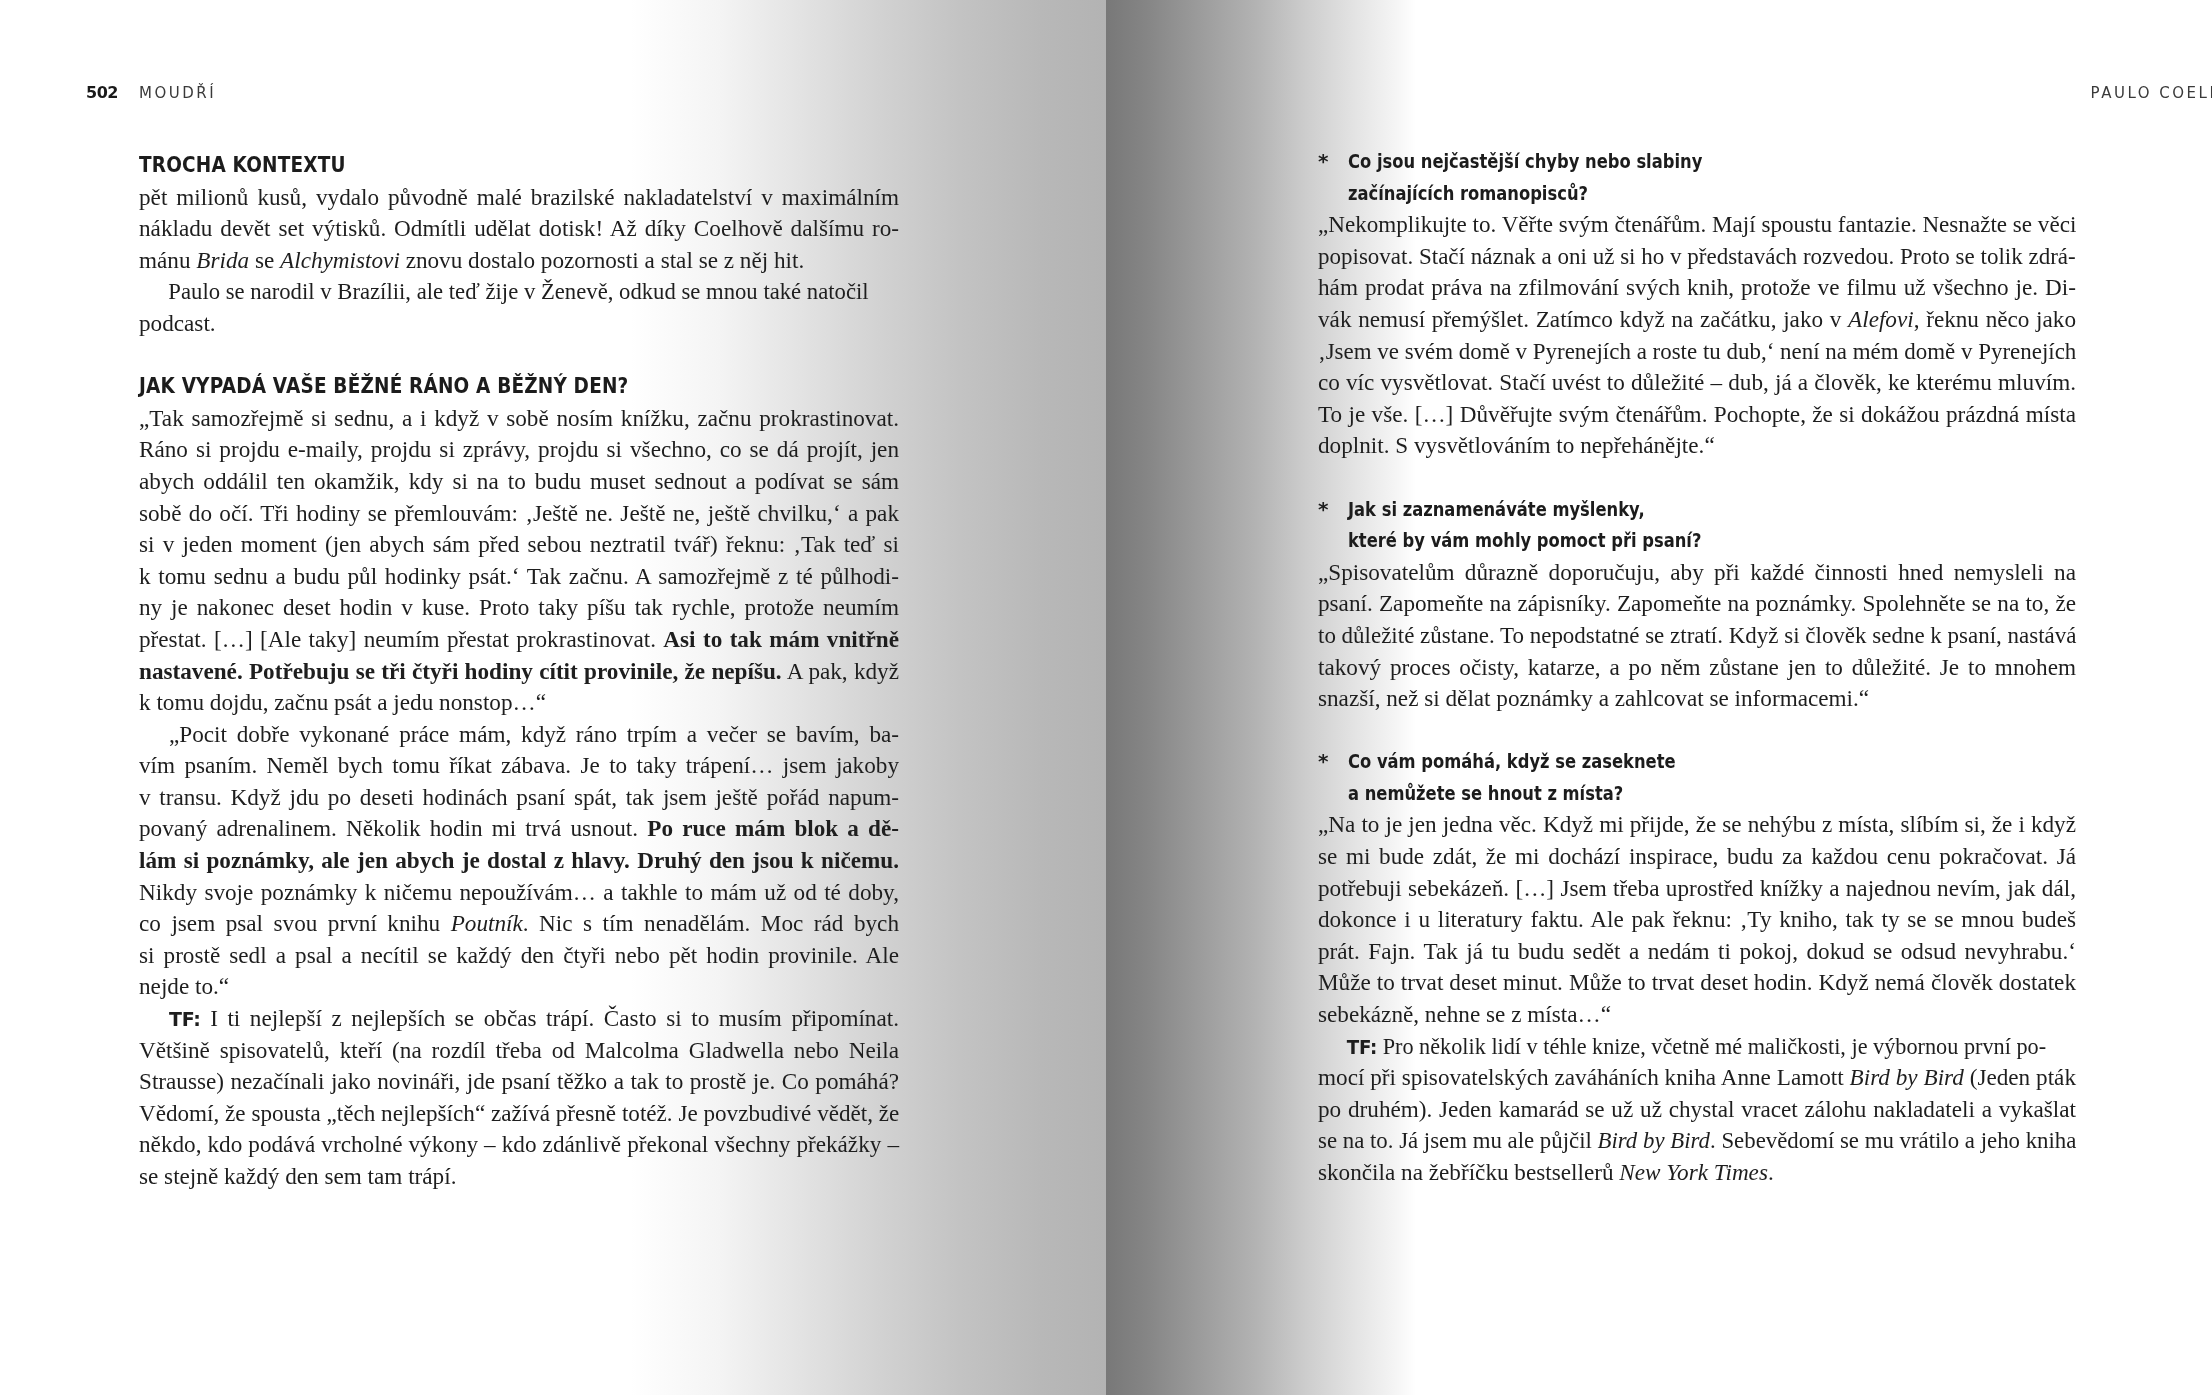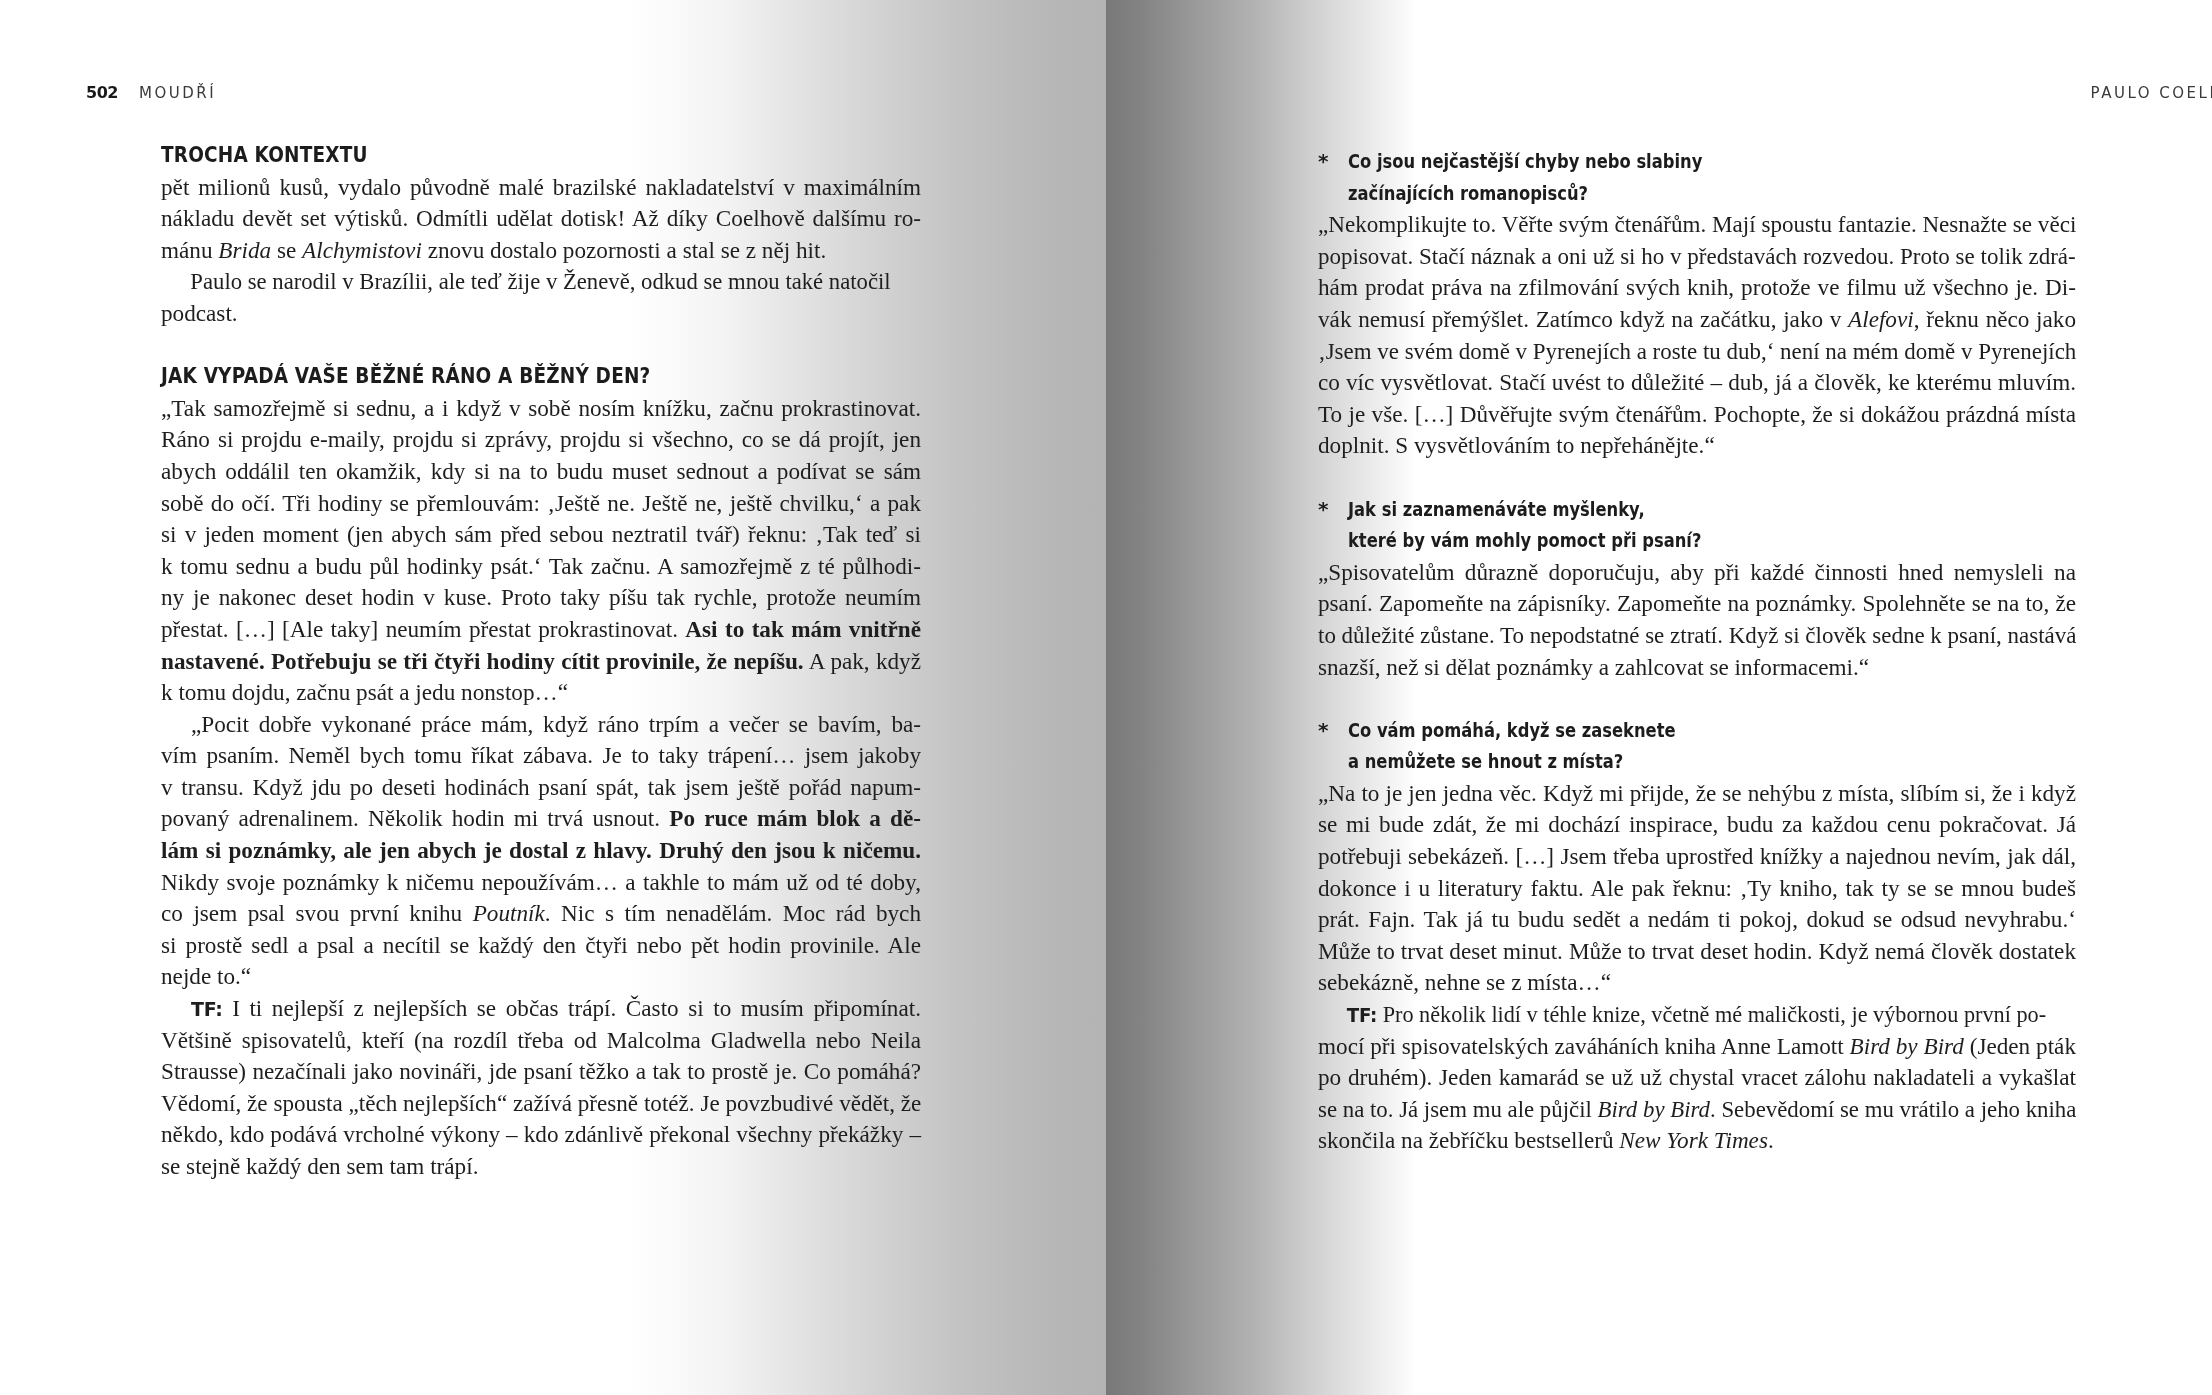--- a/index.html
+++ b/index.html
@@ -26,21 +26,21 @@
     position: absolute; top: 82px;
     font-family: "DejaVu Sans", "Liberation Sans", sans-serif;
     font-size: 15px; line-height: 22px; color: #3a3a3a;
   }
   .folio { font-weight: bold; color: #1a1a1a; font-size: 16px; letter-spacing: -0.5px; }
   .rh-title { letter-spacing: 2.5px; font-weight: normal; }
   .col {
     position: absolute;
     font-size: 23.2px; line-height: 31.6px;
   }
-  .col-left { left: 139px; top: 140px; width: 760px; margin-left: 22px; }
+  .col-left { left: 139px; top: 150px; width: 760px; }
   .col-right { left: 1318px; top: 146px; width: 758px; }
   .line { display: block; white-space: nowrap; text-align: justify; text-align-last: justify; height: 31.6px; }
   .line.last { text-align-last: left; }
   .indent { padding-left: 30px; }
   .h-section {
     display: block;
     font-family: "DejaVu Sans", "Liberation Sans", sans-serif;
     font-weight: bold; font-size: 21px; line-height: 31.6px;
     letter-spacing: 0.2px; color: #1c1c1c;
     transform: scaleX(0.88); transform-origin: left center;
@@ -146,20 +146,21 @@
 
     <div class="q">
       <span class="star">*</span>
       <span class="qline">Jak si zaznamenáváte myšlenky,</span>
       <span class="qline">které by vám mohly pomoct při psaní?</span>
     </div>
     <div>
         <span class="line" style=""><span>„Spisovatelům důrazně doporučuju, aby při každé činnosti hned nemysleli na</span></span>
         <span class="line" style=""><span>psaní. Zapomeňte na zápisníky. Zapomeňte na poznámky. Spolehněte se na to, že</span></span>
         <span class="line" style="transform: scaleX(0.9908); transform-origin: left center; width: 765px; text-align: left; text-align-last: left;"><span>to důležité zůstane. To nepodstatné se ztratí. Když si člověk sedne k psaní, nastává</span></span>
+        <span class="line" style=""><span>takový proces očisty, katarze, a po něm zůstane jen to důležité. Je to mnohem</span></span>
         <span class="line last" style=""><span>snazší, než si dělat poznámky a zahlcovat se informacemi.“</span></span>
       </div>
     <span class="gap"></span>
 
     <div class="q">
       <span class="star">*</span>
       <span class="qline">Co vám pomáhá, když se zaseknete</span>
       <span class="qline">a nemůžete se hnout z místa?</span>
     </div>
     <div>

